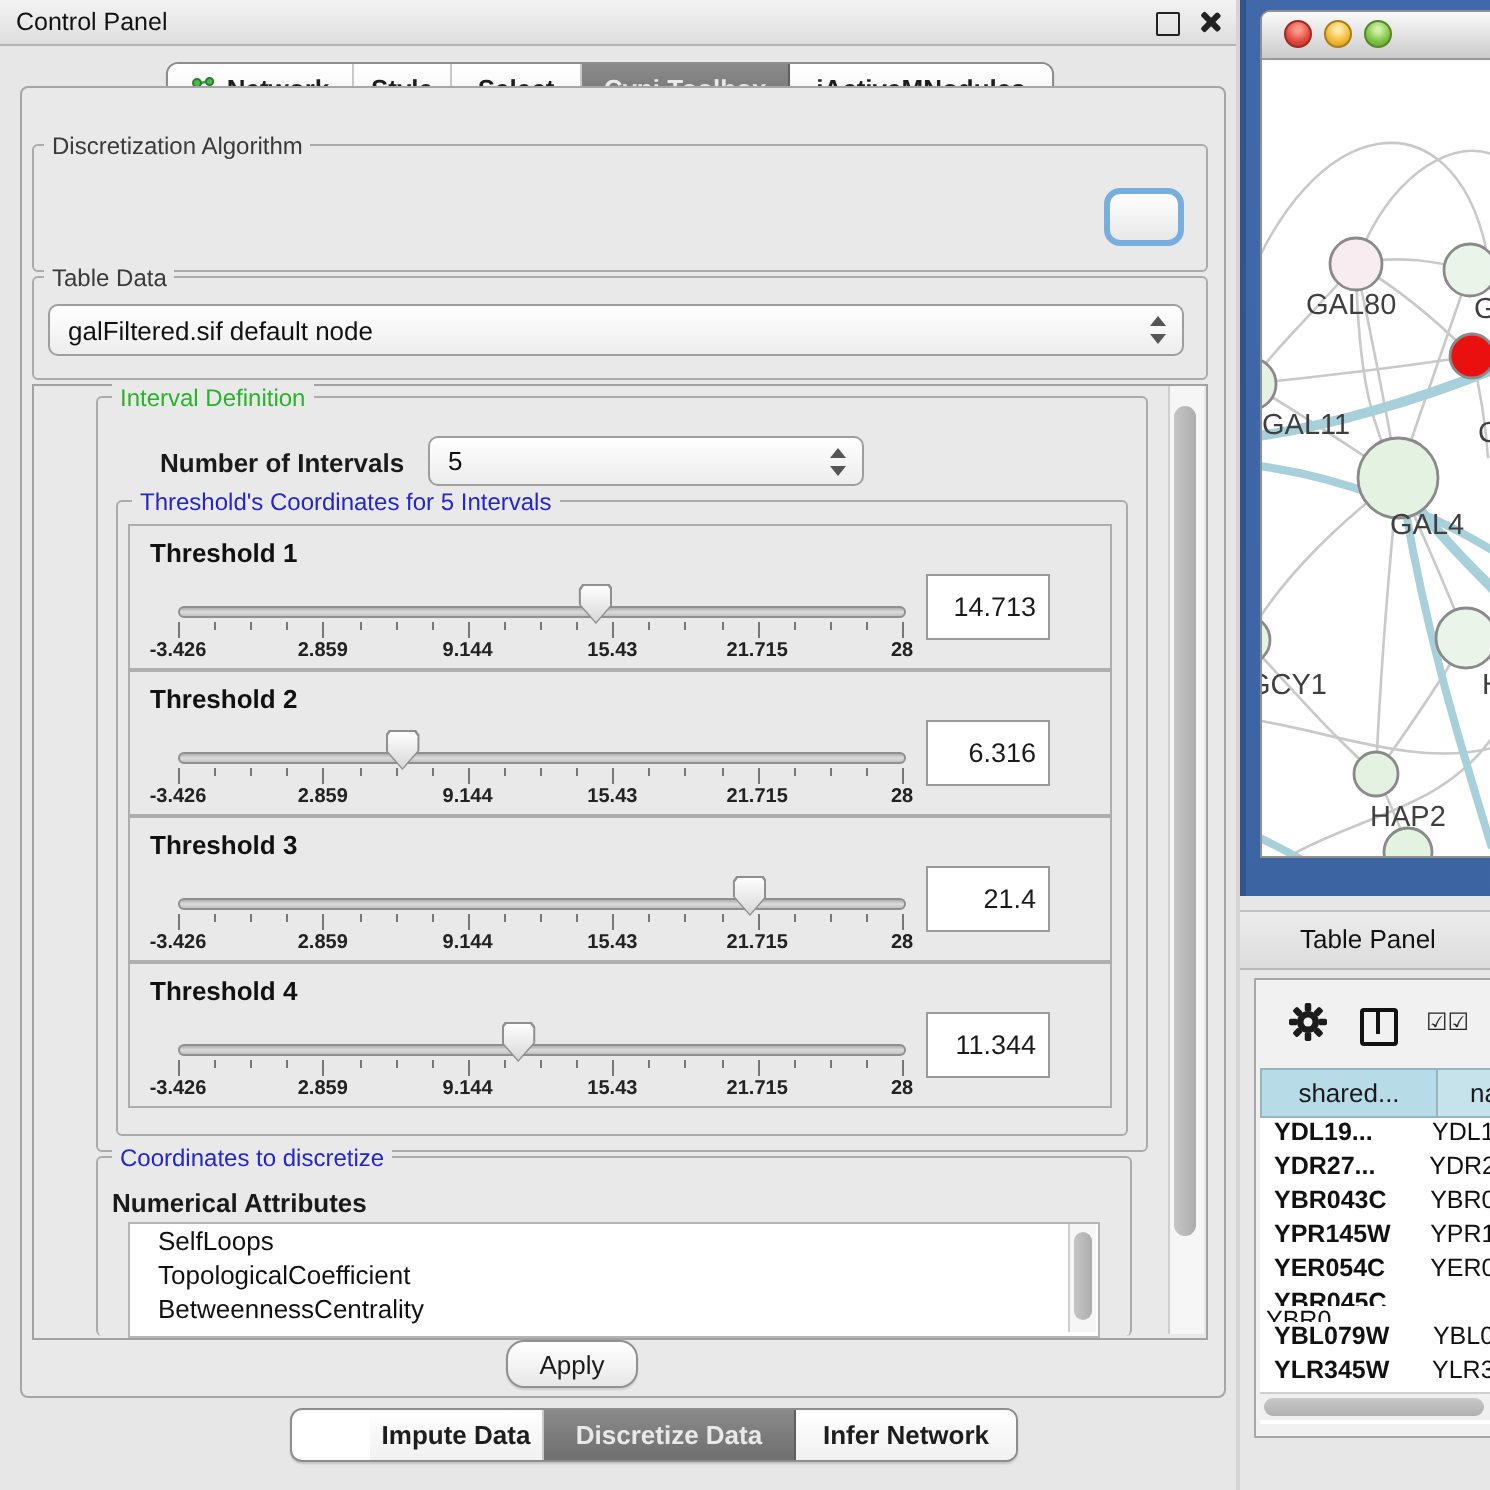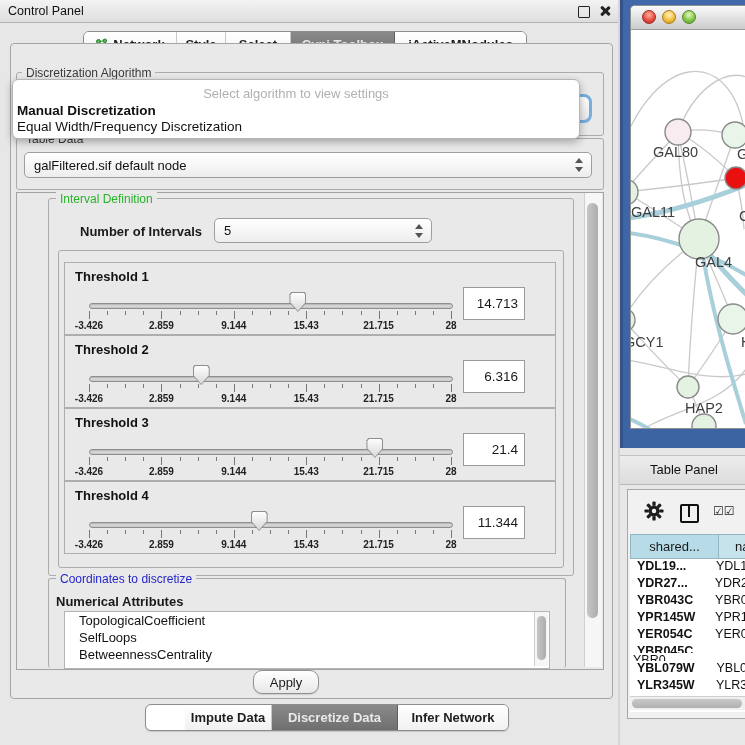--- a/index.html
+++ b/index.html
@@ -143,25 +143,20 @@
         <span>jActiveMNodules</span>
       </div>
     </div>
 
   <div class="abs" id="cp-main"></div>
 
   <div class="abs groupbox" style="left:16px;top:72px;width:586px;height:62px;"></div>
   <div class="grouplabel dark-label" style="left:22px;top:66px;">Discretization Algorithm</div>
   <div class="abs" id="algo-combo-sliver"></div>
 
-  <div class="abs" id="algo-popup">
-    <div class="abs" id="popup-hint">Select algorithm to view settings</div>
-    <div class="abs popup-option" style="top:22px;font-weight:bold;">Manual Discretization</div>
-    <div class="abs popup-option" style="top:38px;">Equal Width/Frequency Discretization</div>
-  </div>
 
   <div class="abs groupbox" style="left:16px;top:138px;width:586px;height:50px;"></div>
   <div class="grouplabel dark-label" style="left:22px;top:132px;">Table Data</div>
   <div class="combo" style="left:24px;top:152px;width:568px;height:26px;">
     <span>galFiltered.sif default node</span>
     <span class="stepper"></span>
   </div>
 
   <div class="abs" id="scrollpane"></div>
   <div class="vscroll abs" style="left:584px;top:193px;width:17px;height:474px;">
@@ -170,20 +165,21 @@
 
   <div class="abs groupbox" style="left:48px;top:198px;width:524px;height:376px;"></div>
   <div class="grouplabel green-label" style="left:56px;top:192px;">Interval Definition</div>
   <div class="abs" style="left:80px;top:224px;font-size:13px;font-weight:bold;">Number of Intervals</div>
   <div class="combo" style="left:214px;top:218px;width:218px;height:25px;">
     <span>5</span>
     <span class="stepper"></span>
   </div>
 
   <div class="abs groupbox" style="left:58px;top:250px;width:504px;height:316px;"></div>
+  <div class="grouplabel blue-label" style="left:66px;top:244px;">Threshold's Coordinates for 5 Intervals</div>
   <div id="thr-container">
       <div class="thr-panel" style="top: 262px;">
       <div class="thr-label">Threshold 1</div>
       <div class="track"></div>
       <div class="ticks">
           <div class="tick" style="left: 0%; height: 8px;"></div>
           <div class="tick" style="left: 5%; height: 4px;"></div>
           <div class="tick" style="left: 10%; height: 4px;"></div>
           <div class="tick" style="left: 15%; height: 4px;"></div>
           <div class="tick" style="left: 20%; height: 8px;"></div>
@@ -333,22 +329,22 @@
           <div class="thumb-in"></div>
         </div>
       <div class="valuebox">11.344</div>
     </div>
     </div>
 
   <div class="abs groupbox" style="left:48px;top:578px;width:516px;height:89px;border-bottom:none;"></div>
   <div class="grouplabel blue-label" style="left:56px;top:572px;">Coordinates to discretize</div>
   <div class="abs" id="attr-heading">Numerical Attributes</div>
   <div class="abs" id="attr-list">
+      <div class="attr-item">SelfLoops</div>
       <div class="attr-item">TopologicalCoefficient</div>
-      <div class="attr-item">SelfLoops</div>
       <div class="attr-item">BetweennessCentrality</div>
     </div>
   <div class="vscroll abs" style="left:534px;top:612px;width:13px;height:54px;">
     <div class="vthumb" style="top:4px;height:44px;width:9px;"></div>
   </div>
 
   <div class="abs" id="apply-btn">
     <span>Apply</span>
   </div>
 

